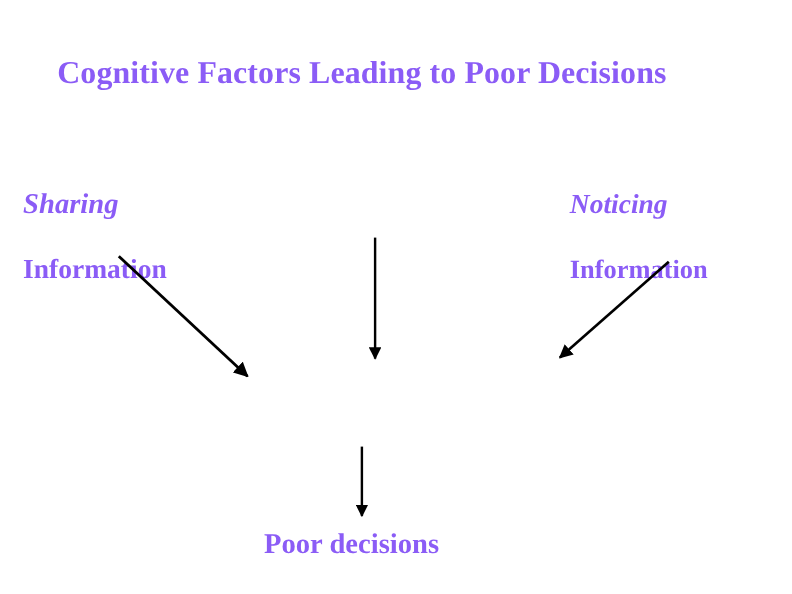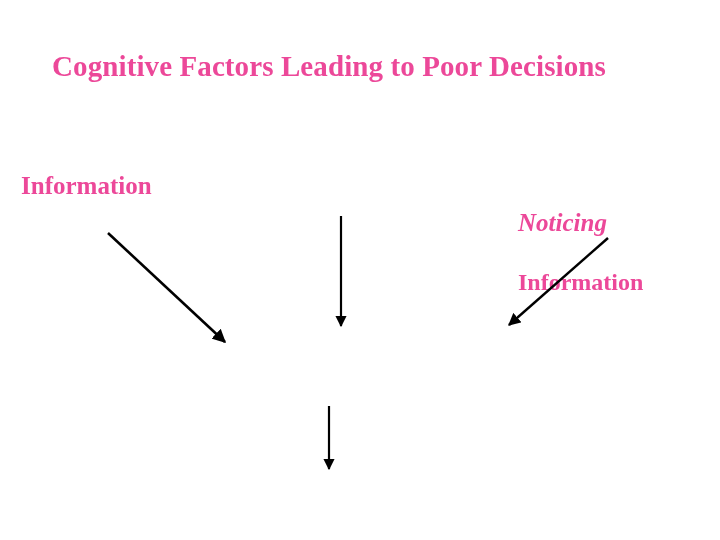--- a/index.html
+++ b/index.html
@@ -21,21 +21,21 @@
     left: 0;
     top: 0;
     width: 720px;
     height: 540px;
     pointer-events: none;
   }
   .txt {
     position: absolute;
     white-space: pre;
     font-weight: bold;
-    color: #ec4899;
+    color: #8b5cf6;
     line-height: 1.05;
   }
   #slide-title {
     left: 52px;
     top: 32px;
     font-size: 29px;
     letter-spacing: 0.1px;
   }
   .col-head {
     position: absolute;
@@ -53,21 +53,21 @@
   
   #col-sharing { left: 21px; top: 138px; }
   #col-sharing .col-emph  { font-size: 26px; }
   #col-sharing .col-plain { font-size: 25px; margin-top: 1px; }
   
   #col-using { left: 246px; top: 133px; }
   #col-using .col-emph  { font-size: 28px; }
   #col-using .col-plain { font-size: 25px; margin-top: 1px; }
   
   #col-noticing { left: 518px; top: 140px; }
-  #col-noticing .col-emph  { font-size: 25px; margin-top: 36px; }
+  #col-noticing .col-emph  { font-size: 25px; }
   #col-noticing .col-plain { font-size: 24px; margin-top: 1px; }
 
   #node-bounded {
     left: 205px;
     top: 359px;
     font-size: 26px;
   }
   #node-poor {
     left: 240px;
     top: 481px;
@@ -75,30 +75,32 @@
   }
 </style>
 </head>
 <body>
 
 <div id="slide">
 
   <h1 class="txt" id="slide-title">Cognitive Factors Leading to Poor Decisions</h1>
 
   <div class="txt col-head" id="col-sharing">
+    <span class="col-emph">Sharing</span>
     <span class="col-plain">Information</span>
   </div>
 
 
   <div class="txt col-head" id="col-noticing">
     <span class="col-emph">Noticing</span>
     <span class="col-plain">Information</span>
   </div>
 
 
+  <div class="txt" id="node-poor">Poor decisions</div>
 
   <svg id="arrow-layer" viewBox="0 0 720 540" width="720" height="540">
     <defs>
       <marker id="ah" viewBox="0 0 10 10" refX="9" refY="5" markerWidth="5.2" markerHeight="5.2" orient="auto-start-reverse">
         <path d="M 0 0 L 10 5 L 0 10 z" fill="#000000"></path>
       </marker>
     </defs>
 
     <line x1="108" y1="233" x2="225" y2="342" stroke="#000000" stroke-width="2.6" marker-end="url(#ah)"></line>
 

